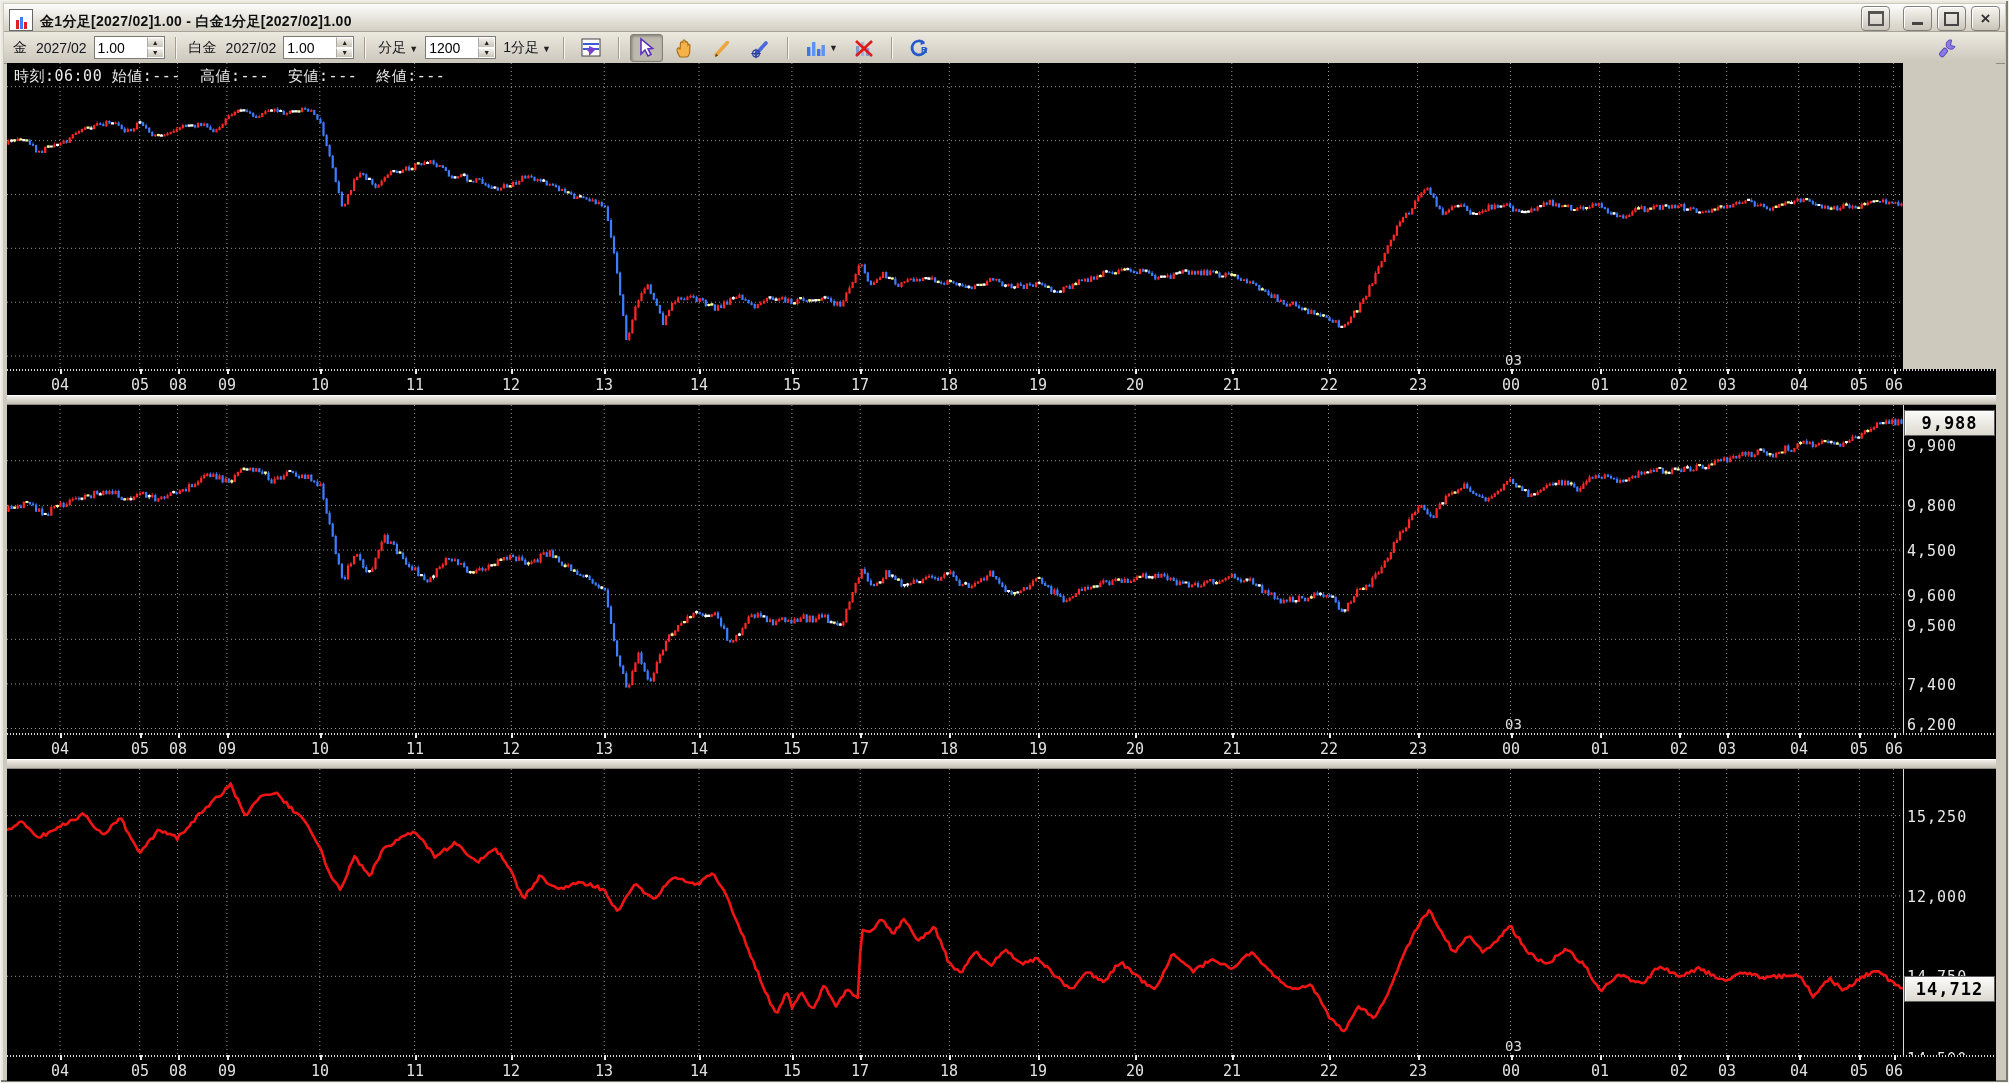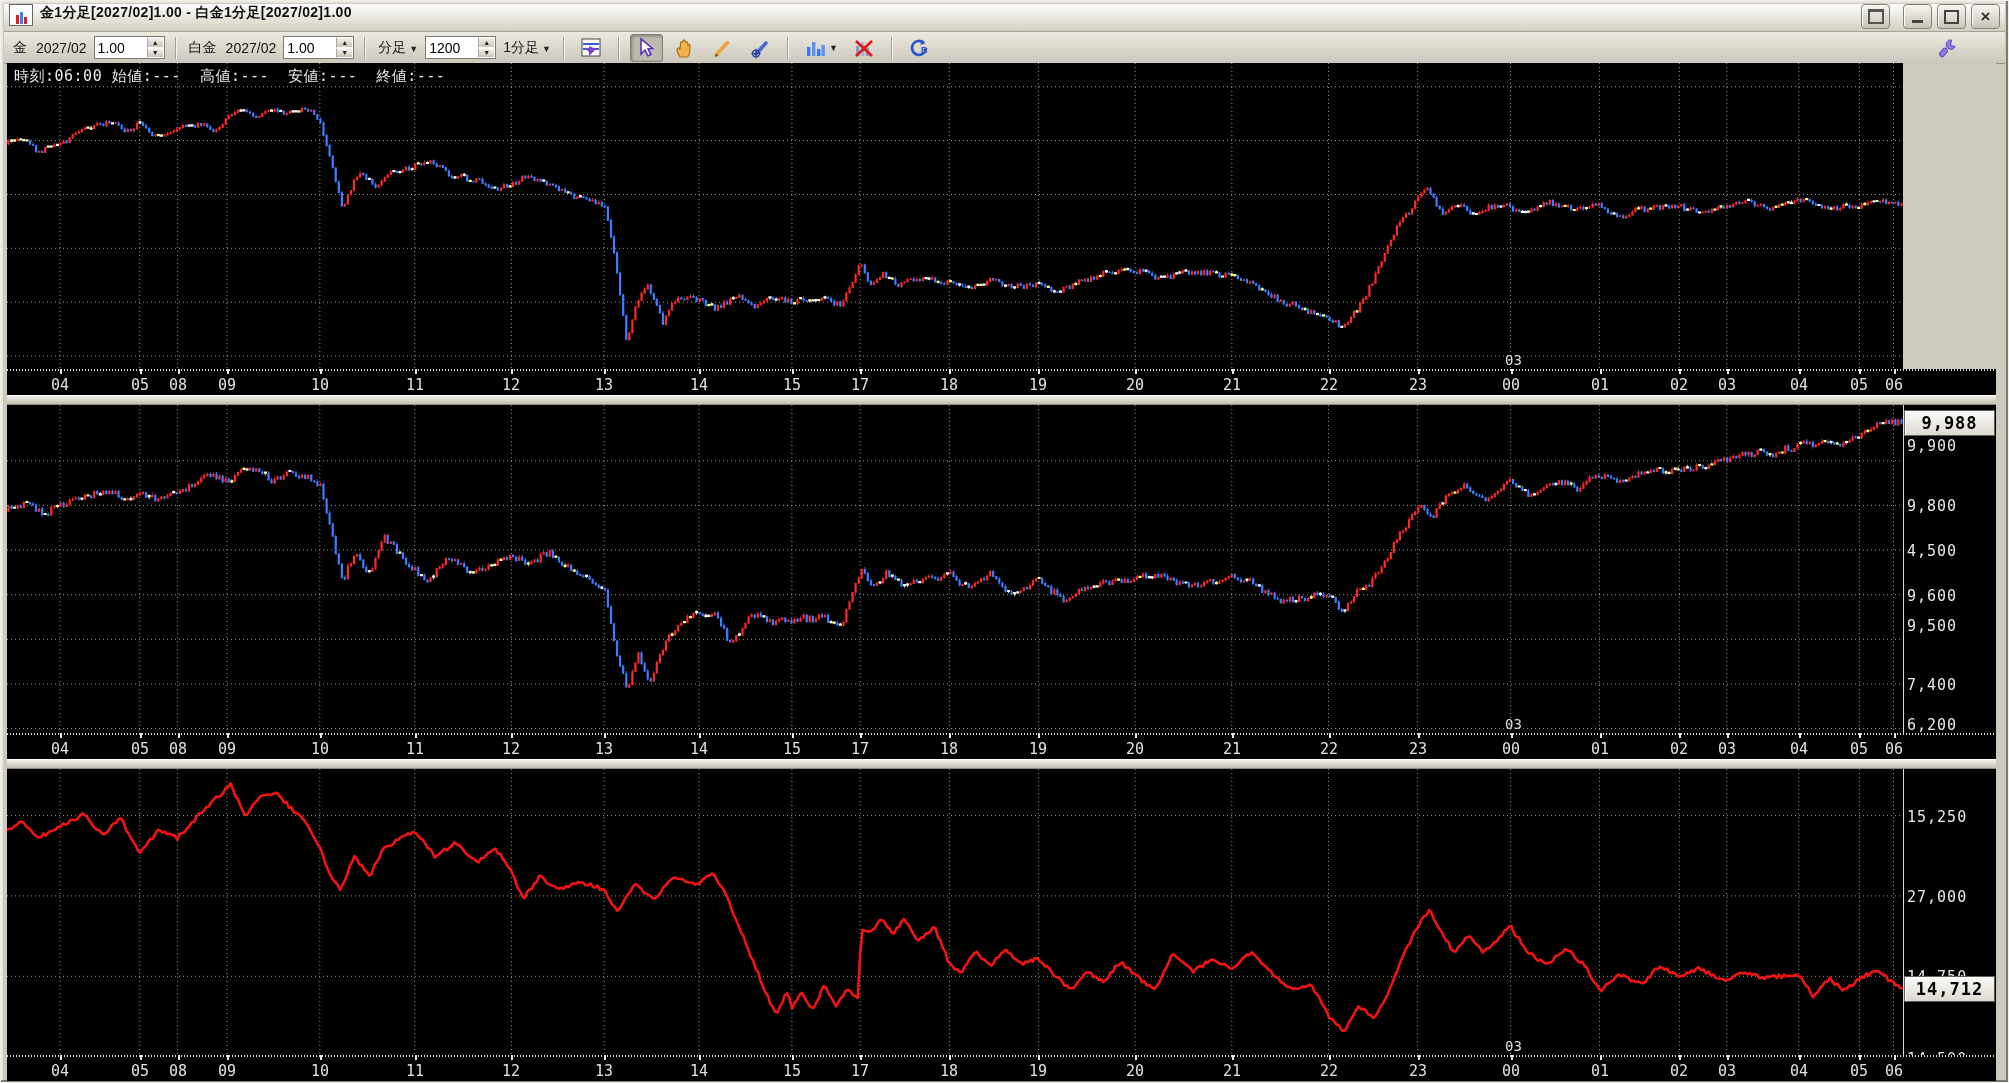--- a/index.html
+++ b/index.html
@@ -1,19 +1,19 @@
 <!DOCTYPE html>
 <html><head>
 <meta charset="utf-8">
 <style>
   html,body{margin:0;padding:0;}
   body{width:2009px;height:1083px;position:relative;background:#9a968c;font-family:"Liberation Sans",sans-serif;overflow:hidden;}
   .window{position:absolute;inset:0;background:#cdc9bd;border:1px solid #f2f0ea;box-shadow:inset -2px -2px 0 #7d7a72, inset 2px 2px 0 #e9e6de;}
   
-  .titlebar{position:absolute;left:3px;top:3px;right:3px;height:27px;display:flex;align-items:flex-start;gap:7px;padding:0 5px;
+  .titlebar{position:absolute;left:3px;top:3px;right:3px;height:27px;display:flex;align-items:flex-end;gap:7px;padding:0 5px;
     background:linear-gradient(#fdfdfb,#d3cfc3);border-bottom:1px solid #a7a399;}
   .app-icon{width:20px;height:18px;background:#fff;border:1px solid #666;display:flex;align-items:flex-end;justify-content:center;gap:1px;padding:1px;}
   .app-icon i{display:block;width:3px;}
   .title-text{font-size:14px;font-weight:bold;color:#101010;letter-spacing:.3px;}
   .winbtns{margin-left:auto;display:flex;gap:5px;align-items:center;}
   .winbtn{width:27px;height:23px;background:linear-gradient(#f7f5f0,#c9c5b9);border:1px solid #82807a;border-radius:4px;
     display:flex;align-items:center;justify-content:center;color:#333;box-shadow:inset 1px 1px 0 #fff;}
   .winbtn.float{margin-right:8px;}
   .glyph-min{width:11px;height:3px;background:#444;margin-top:10px;}
   .glyph-max{width:11px;height:10px;border:2px solid #444;}
@@ -423,21 +423,21 @@
             <line class="grid" x1="0" y1="46.6" x2="1896" y2="46.6"></line>
             <line class="grid" x1="0" y1="126.9" x2="1896" y2="126.9"></line>
             <line class="grid" x1="0" y1="207.3" x2="1896" y2="207.3"></line>
             <line class="grid" x1="0" y1="287.6" x2="1896" y2="287.6"></line>
             <path d="M0.0 61.0L2.4 59.7L4.9 59.6L7.3 57.2L9.7 56.0L12.2 53.1L14.6 52.5L17.0 54.1L19.4 57.7L21.9 59.4L24.3 61.7L26.7 64.9L29.2 67.1L31.6 68.5L34.0 68.3L36.5 64.4L38.9 66.7L41.3 63.5L43.8 62.2L46.2 61.4L48.6 60.5L51.0 58.0L53.5 57.8L55.9 54.5L58.3 55.8L60.8 54.3L63.2 51.2L65.6 50.8L68.1 51.1L70.5 49.8L72.9 46.5L75.4 44.4L77.8 46.2L80.2 47.9L82.6 52.0L85.1 55.5L87.5 58.8L89.9 60.6L92.4 61.5L94.8 64.4L97.2 65.2L99.7 63.5L102.1 61.0L104.5 56.2L107.0 54.3L109.4 53.7L111.8 49.8L114.2 49.5L116.7 53.5L119.1 61.4L121.5 64.2L124.0 69.3L126.4 72.8L128.8 77.1L131.3 82.1L133.7 83.4L136.1 79.2L138.6 77.4L141.0 73.1L143.4 69.7L145.8 69.8L148.3 64.8L150.7 60.9L153.1 61.5L155.6 63.6L158.0 62.6L160.4 65.3L162.9 64.8L165.3 66.1L167.7 66.4L170.2 70.6L172.6 65.2L175.0 64.1L177.4 63.2L179.9 59.6L182.3 57.5L184.7 53.2L187.2 52.8L189.6 47.2L192.0 44.2L194.5 44.0L196.9 41.6L199.3 38.0L201.8 37.5L204.2 33.3L206.6 30.6L209.0 27.9L211.5 27.7L213.9 26.9L216.3 24.0L218.8 18.8L221.2 18.4L223.6 14.3L226.1 20.7L228.5 27.5L230.9 29.8L233.4 36.5L235.8 42.0L238.2 46.1L240.6 45.1L243.1 40.6L245.5 36.5L247.9 33.7L250.4 31.4L252.8 27.9L255.2 26.5L257.7 25.9L260.1 25.7L262.5 25.8L265.0 25.2L267.4 24.4L269.8 23.7L272.2 26.6L274.7 29.5L277.1 33.6L279.5 32.9L282.0 38.8L284.4 38.1L286.8 43.5L289.3 43.8L291.7 45.4L294.1 47.6L296.6 50.6L299.0 53.9L301.4 57.5L303.8 62.3L306.3 67.1L308.7 71.7L311.1 75.9L313.6 79.5L316.0 86.2L318.4 95.0L320.9 100.4L323.3 105.7L325.7 110.3L328.2 112.8L330.6 115.7L333.0 120.8L335.4 116.4L337.9 111.2L340.3 105.4L342.7 97.4L345.2 92.7L347.6 87.1L350.0 90.0L352.5 95.6L354.9 96.2L357.3 100.8L359.8 103.0L362.2 106.6L364.6 104.8L367.0 97.0L369.5 93.0L371.9 90.0L374.3 82.9L376.8 79.0L379.2 77.4L381.6 76.9L384.1 76.8L386.5 74.8L388.9 71.1L391.4 70.8L393.8 68.1L396.2 67.1L398.6 66.3L401.1 64.4L403.5 65.4L405.9 62.8L408.4 64.0L410.8 66.4L413.2 69.1L415.7 70.7L418.1 74.2L420.5 79.1L423.0 79.8L425.4 83.4L427.8 88.7L430.2 86.4L432.7 84.9L435.1 82.4L437.5 79.6L440.0 81.4L442.4 78.9L444.8 77.1L447.3 73.2L449.7 75.5L452.1 76.2L454.6 78.5L457.0 81.9L459.4 85.0L461.8 87.0L464.3 88.7L466.7 89.6L469.1 92.0L471.6 93.5L474.0 89.1L476.4 89.2L478.9 86.6L481.3 83.8L483.7 82.7L486.2 80.8L488.6 79.6L491.0 84.6L493.4 84.7L495.9 90.1L498.3 93.1L500.7 97.3L503.2 100.2L505.6 104.7L508.0 110.6L510.5 118.7L512.9 121.8L515.3 127.5L517.8 129.1L520.2 122.7L522.6 120.6L525.0 119.6L527.5 114.4L529.9 112.7L532.3 106.6L534.8 107.4L537.2 110.0L539.6 113.8L542.1 115.4L544.5 116.4L546.9 116.9L549.4 118.8L551.8 119.7L554.2 118.8L556.6 119.8L559.1 117.2L561.5 118.1L563.9 115.9L566.4 114.2L568.8 115.1L571.2 113.1L573.7 113.4L576.1 113.5L578.5 116.3L581.0 116.3L583.4 114.4L585.8 117.7L588.2 118.6L590.7 116.6L593.1 121.2L595.5 120.0L598.0 121.4L600.4 127.1L602.8 131.1L605.3 136.0L607.7 137.5L610.1 141.7L612.6 140.1L615.0 135.9L617.4 130.8L619.8 126.8L622.3 124.0L624.7 120.0L627.1 116.1L629.6 115.4L632.0 117.8L634.4 119.7L636.9 124.0L639.3 124.9L641.7 125.9L644.2 127.8L646.6 129.6L649.0 128.8L651.4 126.3L653.9 123.3L656.3 118.0L658.7 116.5L661.2 112.9L663.6 110.9L666.0 109.2L668.5 108.5L670.9 109.8L673.3 110.0L675.8 110.1L678.2 112.7L680.6 113.2L683.0 113.8L685.5 113.6L687.9 115.7L690.3 114.5L692.8 114.7L695.2 110.8L697.6 109.2L700.1 106.9L702.5 106.8L704.9 104.5L707.4 106.1L709.8 111.0L712.2 115.1L714.6 117.9L717.1 121.6L719.5 126.7L721.9 131.8L724.4 139.6L726.8 146.2L729.2 151.1L731.7 157.0L734.1 163.6L736.5 167.0L739.0 175.4L741.4 180.8L743.8 188.0L746.2 191.6L748.7 200.1L751.1 202.7L753.5 211.8L756.0 217.7L758.4 223.4L760.8 226.4L763.3 234.8L765.7 237.6L768.1 242.6L770.6 243.5L773.0 237.3L775.4 233.6L777.8 226.2L780.3 224.3L782.7 230.3L785.1 239.4L787.6 233.8L790.0 231.1L792.4 226.1L794.9 223.8L797.3 228.0L799.7 232.4L802.2 236.6L804.6 238.5L807.0 238.6L809.4 233.3L811.9 229.2L814.3 221.3L816.7 217.0L819.2 218.8L821.6 224.6L824.0 228.1L826.5 232.6L828.9 237.5L831.3 233.7L833.8 228.9L836.2 227.3L838.6 221.9L841.0 220.9L843.5 222.4L845.9 226.0L848.3 227.2L850.8 228.8L853.2 184.0L855.6 161.0L858.1 161.7L860.5 162.4L862.9 162.6L865.4 160.9L867.8 159.1L870.2 154.7L872.6 151.3L875.1 151.0L877.5 152.9L879.9 157.7L882.4 159.4L884.8 163.7L887.2 164.5L889.7 158.8L892.1 158.3L894.5 152.3L897.0 149.8L899.4 153.9L901.8 156.1L904.2 160.9L906.7 165.6L909.1 169.5L911.5 171.5L914.0 168.6L916.4 168.7L918.8 164.3L921.3 164.4L923.7 161.9L926.1 158.2L928.6 159.5L931.0 168.1L933.4 171.2L935.8 178.9L938.3 182.7L940.7 192.4L943.1 194.0L945.6 197.4L948.0 200.5L950.4 200.4L952.9 203.1L955.3 202.9L957.7 197.4L960.2 194.8L962.6 189.9L965.0 187.2L967.4 184.1L969.9 182.8L972.3 186.3L974.7 189.9L977.2 190.4L979.6 192.8L982.0 194.8L984.5 196.8L986.9 193.4L989.3 188.8L991.8 188.2L994.2 184.4L996.6 182.7L999.0 180.8L1001.5 183.9L1003.9 184.6L1006.3 188.9L1008.8 190.4L1011.2 192.1L1013.6 193.5L1016.1 195.4L1018.5 192.6L1020.9 193.3L1023.4 190.8L1025.8 192.6L1028.2 189.1L1030.6 189.2L1033.1 192.5L1035.5 194.2L1037.9 197.4L1040.4 197.3L1042.8 200.1L1045.2 204.2L1047.7 207.5L1050.1 208.0L1052.5 209.3L1055.0 212.4L1057.4 216.7L1059.8 216.4L1062.2 219.0L1064.7 219.2L1067.1 218.8L1069.5 215.0L1072.0 211.8L1074.4 209.0L1076.8 205.9L1079.3 203.5L1081.7 203.5L1084.1 203.8L1086.6 208.3L1089.0 207.4L1091.4 210.7L1093.8 210.4L1096.3 213.0L1098.7 210.9L1101.1 209.1L1103.6 203.2L1106.0 202.9L1108.4 196.8L1110.9 196.7L1113.3 194.8L1115.7 193.3L1118.2 198.8L1120.6 198.3L1123.0 200.1L1125.4 204.4L1127.9 204.8L1130.3 206.4L1132.7 208.0L1135.2 213.4L1137.6 212.3L1140.0 216.6L1142.5 216.3L1144.9 218.4L1147.3 219.9L1149.8 217.0L1152.2 213.5L1154.6 208.4L1157.0 202.3L1159.5 198.6L1161.9 193.1L1164.3 186.5L1166.8 185.2L1169.2 187.8L1171.6 189.7L1174.1 192.2L1176.5 193.5L1178.9 195.9L1181.4 197.2L1183.8 199.5L1186.2 203.4L1188.6 200.0L1191.1 197.7L1193.5 196.8L1195.9 198.0L1198.4 192.8L1200.8 193.7L1203.2 191.3L1205.7 190.4L1208.1 191.9L1210.5 193.1L1213.0 195.1L1215.4 195.1L1217.8 195.1L1220.2 197.1L1222.7 199.3L1225.1 199.5L1227.5 198.1L1230.0 196.2L1232.4 193.7L1234.8 190.3L1237.3 188.1L1239.7 185.5L1242.1 186.3L1244.6 183.4L1247.0 185.1L1249.4 188.0L1251.8 190.2L1254.3 194.2L1256.7 195.9L1259.1 197.8L1261.6 200.9L1264.0 202.1L1266.4 206.6L1268.9 208.0L1271.3 209.1L1273.7 212.9L1276.2 214.1L1278.6 216.6L1281.0 218.0L1283.4 218.2L1285.9 220.0L1288.3 219.2L1290.7 219.9L1293.2 219.0L1295.6 217.3L1298.0 218.1L1300.5 216.8L1302.9 215.6L1305.3 217.2L1307.8 223.2L1310.2 225.3L1312.6 229.1L1315.0 235.0L1317.5 238.5L1319.9 242.7L1322.3 249.2L1324.8 250.0L1327.2 252.1L1329.6 255.7L1332.1 256.5L1334.5 261.0L1336.9 262.2L1339.4 259.6L1341.8 253.4L1344.2 249.9L1346.6 245.9L1349.1 241.0L1351.5 237.3L1353.9 240.1L1356.4 240.0L1358.8 241.1L1361.2 245.5L1363.7 245.9L1366.1 249.0L1368.5 247.3L1371.0 243.0L1373.4 237.8L1375.8 234.8L1378.2 230.0L1380.7 225.4L1383.1 218.7L1385.5 213.7L1388.0 206.6L1390.4 201.7L1392.8 194.6L1395.3 188.7L1397.7 183.0L1400.1 177.5L1402.6 174.9L1405.0 168.2L1407.4 162.5L1409.8 160.1L1412.3 156.0L1414.7 149.8L1417.1 147.3L1419.6 146.0L1422.0 141.2L1424.4 143.9L1426.9 150.1L1429.3 154.6L1431.7 159.0L1434.2 162.1L1436.6 166.8L1439.0 171.5L1441.4 172.9L1443.9 180.3L1446.3 181.8L1448.7 182.8L1451.2 178.0L1453.6 176.1L1456.0 173.4L1458.5 168.9L1460.9 168.0L1463.3 167.5L1465.8 171.1L1468.2 174.3L1470.6 176.4L1473.0 178.7L1475.5 183.5L1477.9 181.1L1480.3 179.3L1482.8 178.8L1485.2 175.8L1487.6 173.2L1490.1 172.1L1492.5 167.8L1494.9 166.9L1497.4 161.6L1499.8 160.5L1502.2 157.3L1504.6 157.4L1507.1 164.7L1509.5 168.0L1511.9 168.3L1514.4 174.8L1516.8 177.1L1519.2 181.7L1521.7 184.8L1524.1 184.2L1526.5 186.0L1529.0 189.9L1531.4 192.0L1533.8 190.5L1536.2 193.2L1538.7 194.4L1541.1 193.9L1543.5 193.3L1546.0 192.0L1548.4 186.8L1550.8 186.5L1553.3 184.7L1555.7 183.4L1558.1 180.1L1560.6 181.5L1563.0 181.9L1565.4 184.2L1567.8 188.6L1570.3 191.6L1572.7 193.6L1575.1 192.7L1577.6 197.1L1580.0 198.6L1582.4 205.1L1584.9 209.9L1587.3 213.6L1589.7 215.5L1592.2 220.0L1594.6 222.1L1597.0 218.8L1599.4 215.3L1601.9 214.2L1604.3 212.5L1606.7 210.7L1609.2 207.2L1611.6 205.7L1614.0 207.3L1616.5 206.1L1618.9 207.7L1621.3 208.4L1623.8 212.3L1626.2 211.7L1628.6 213.1L1631.0 212.5L1633.5 213.7L1635.9 214.3L1638.3 213.0L1640.8 208.8L1643.2 208.1L1645.6 202.8L1648.1 199.7L1650.5 200.2L1652.9 197.9L1655.4 199.0L1657.8 200.7L1660.2 199.5L1662.6 203.7L1665.1 203.6L1667.5 203.9L1669.9 206.4L1672.4 207.9L1674.8 206.7L1677.2 206.8L1679.7 203.5L1682.1 204.2L1684.5 201.4L1687.0 203.0L1689.4 199.4L1691.8 198.2L1694.2 201.2L1696.7 200.5L1699.1 204.6L1701.5 202.5L1704.0 206.6L1706.4 205.6L1708.8 208.9L1711.3 209.8L1713.7 209.8L1716.1 210.2L1718.6 211.8L1721.0 210.6L1723.4 210.2L1725.8 208.1L1728.3 205.9L1730.7 205.3L1733.1 203.6L1735.6 204.5L1738.0 203.7L1740.4 205.3L1742.9 203.9L1745.3 205.9L1747.7 205.1L1750.2 205.9L1752.6 209.3L1755.0 208.4L1757.4 210.0L1759.9 207.5L1762.3 207.9L1764.7 207.2L1767.2 206.2L1769.6 209.0L1772.0 205.7L1774.5 209.0L1776.9 205.5L1779.3 207.2L1781.8 206.9L1784.2 206.8L1786.6 206.9L1789.0 205.4L1791.5 207.5L1793.9 207.7L1796.3 212.2L1798.8 216.7L1801.2 218.0L1803.6 223.9L1806.1 228.3L1808.5 224.8L1810.9 223.2L1813.4 218.7L1815.8 216.3L1818.2 212.8L1820.6 212.4L1823.1 208.6L1825.5 212.9L1827.9 215.8L1830.4 214.6L1832.8 217.9L1835.2 221.3L1837.7 219.8L1840.1 219.4L1842.5 216.2L1845.0 217.1L1847.4 215.0L1849.8 210.6L1852.2 210.7L1854.7 207.5L1857.1 208.7L1859.5 204.3L1862.0 206.6L1864.4 203.3L1866.8 202.2L1869.3 202.4L1871.7 202.2L1874.1 204.5L1876.6 205.8L1879.0 206.8L1881.4 212.0L1883.8 211.3L1886.3 212.9L1888.7 216.1L1891.1 216.0L1893.6 219.2L1896.0 219.2" stroke="#f01414" stroke-width="2.6" fill="none" stroke-linejoin="round"></path>
           </svg>
       <div class="datelab" style="left:1498px">03</div>
         </div>
       <div class="axis" id="axis2" style="height:286px">
           <div class="ylab" style="top:39px">15,250</div>
-          <div class="ylab" style="top:119px">27,000</div>
+          <div class="ylab" style="top:119px">12,000</div>
           <div class="ylab" style="top:199px">14,750</div>
           <div class="ylab" style="top:281px">14,500</div>
           <div class="pricebox" style="top:207px">14,712</div>
         </div>
     </div>
     <div class="xaxis" id="xaxis2">
         <div class="xtickmark" style="left:53px"></div>
         <div class="xlab" style="left:53px">04</div>
         <div class="xtickmark" style="left:133px"></div>
         <div class="xlab" style="left:133px">05</div>

